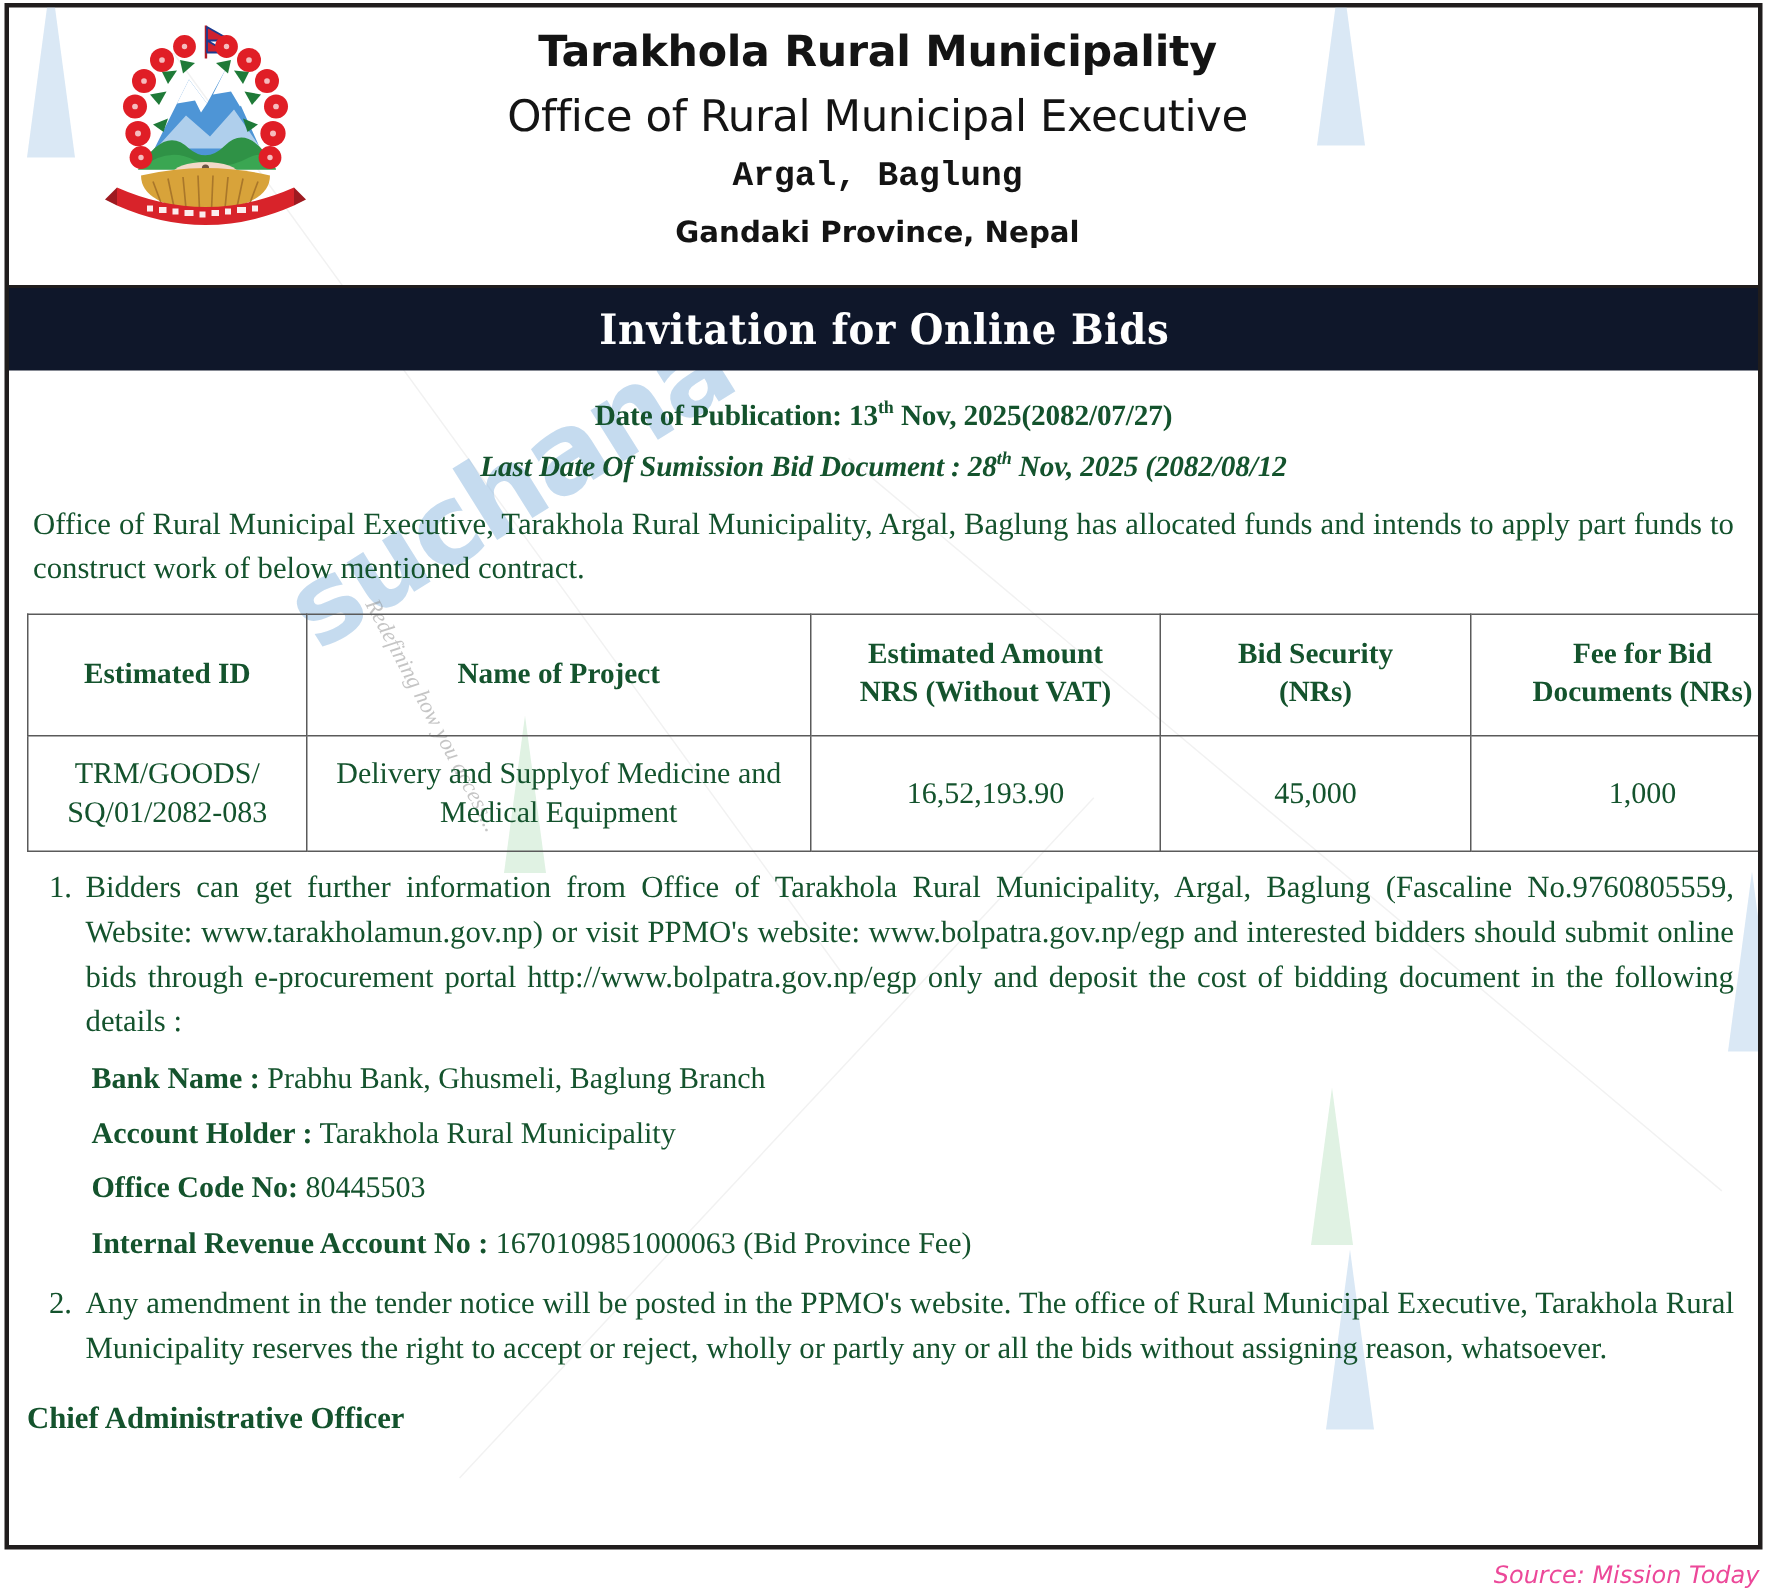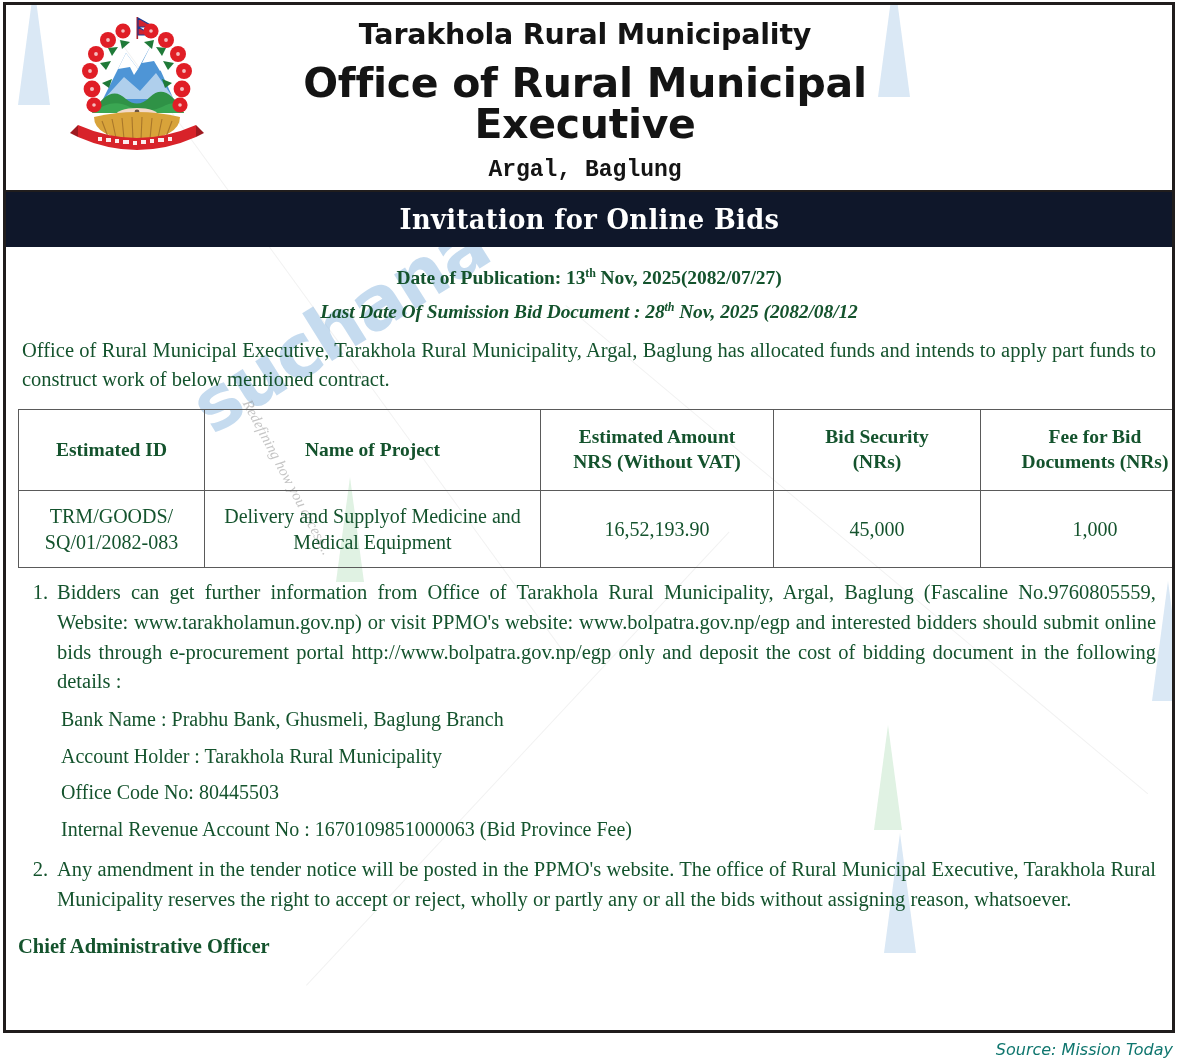--- a/index.html
+++ b/index.html
@@ -110,22 +110,22 @@
     color: #141414;
   }
   .hdr-line1 {
     font-size: 28.5px;
     font-weight: bold;
     line-height: 1.0;
     padding-top: 16px;
     letter-spacing: -0.2px;
   }
   .hdr-line2 {
-    font-size: 41px;
-    font-weight: bold;
+    font-size: 29px;
+    font-weight: normal;
     line-height: 1.0;
     padding-top: 13px;
     letter-spacing: -0.3px;
   }
   .hdr-line3 {
     font-size: 23px;
     font-weight: bold;
     line-height: 1.0;
     padding-top: 14px;
     font-family: Liberation Mono, monospace;
@@ -241,40 +241,40 @@
     text-align: justify;
     text-justify: inter-word;
   }
 
   .detail-line {
     font-size: 20px;
     line-height: 1.38;
     margin-top: 9px;
     padding-left: 43px;
   }
-  .detail-label { font-weight: normal; text-align: center; }
+  .detail-label { font-weight: bold; text-align: center; }
 
   #item2 { margin-top: 12px; }
 
   #signature {
     font-weight: bold;
     font-size: 20.5px;
     margin-top: 20px;
     padding-right: 12px;
   }
 
   
   #source-credit {
     position: absolute;
     right: 8px;
     bottom: 5px;
     font-family: "DejaVu Sans", "Liberation Sans", sans-serif;
     font-style: italic;
     font-size: 16px;
-    color: #0f766e;
+    color: #ec4899;
     z-index: 3;
   }
 </style>
 </head>
 <body>
 
 <div id="notice-frame">
 
   <div class="deco deco-leaf-blue" style="left:12px;  top:-20px;"></div>
   <div class="deco deco-leaf-blue" style="left:872px; top:-28px;"></div>

